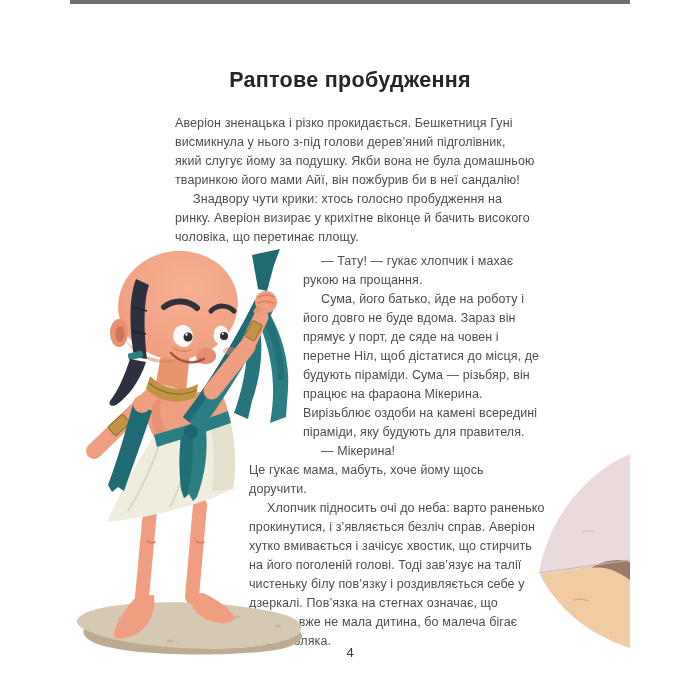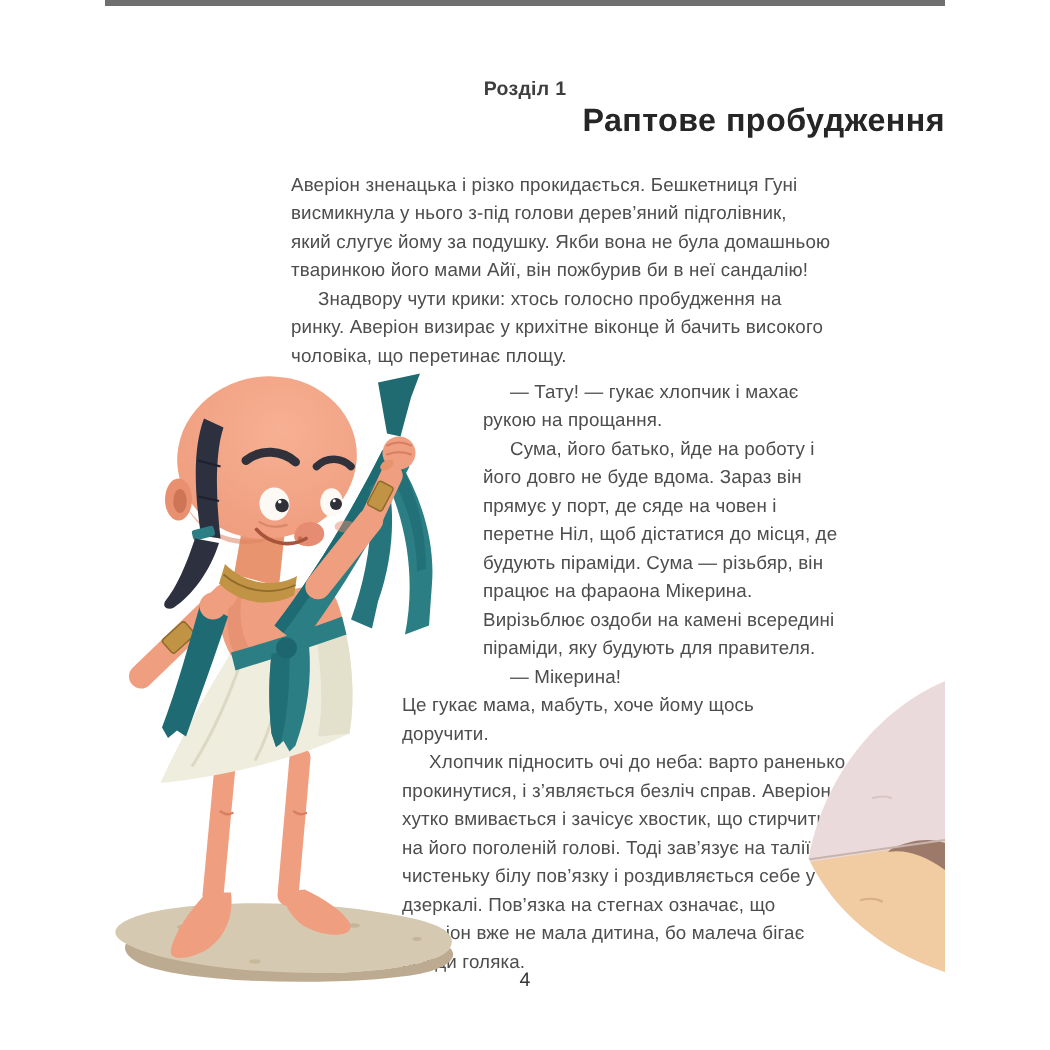--- a/index.html
+++ b/index.html
@@ -15,43 +15,42 @@
     position:absolute;left:70px;top:0;width:560px;height:4px;
     background:#6f6f6f;
   }
   .chapter{
     position:absolute;left:70px;top:51px;width:560px;
     text-align:center;font-size:13px;font-weight:700;color:#3e3e3e;
     letter-spacing:.2px;
   }
   .title{
     position:absolute;left:70px;top:68px;width:560px;margin:0;
-    text-align:right;font-size:21.5px;font-weight:800;color:#262626;
+    text-align:center;font-size:21.5px;font-weight:800;color:#262626;
     letter-spacing:.3px;
   }
-  .block{position:absolute;font-size:12.5px;line-height:19px;letter-spacing:.1px;margin-left:19px;}
+  .block{position:absolute;font-size:12.5px;line-height:19px;letter-spacing:.1px;}
   .block p{margin:0;}
   .block p.indent{text-indent:18px;}
   .block-a{left:175px;top:114px;width:360px;}
   .block-b{left:303px;top:252px;width:243px;}
   .block-c{left:249px;top:461px;width:296px;}
   .page-number{
     position:absolute;left:70px;top:645px;width:560px;
     text-align:center;font-size:13px;color:#383838;
   }
   .illu{position:absolute;}
 </style>
 </head>
 <body>
 
 <div class="page">
 
   <div class="top-edge"></div>
 
-  <div class="chapter">Розділ 1</div>
   <h1 class="title">Раптове пробудження</h1>
 
   <div class="block block-a">
     <p>Аверіон зненацька і різко прокидається. Бешкетниця Гуні висмикнула у нього з-під голови дерев’яний підголівник, який слугує йому за подушку. Якби вона не була домашньою тваринкою його мами Айї, він пожбурив би в неї сандалію!</p>
     <p class="indent">Знадвору чути крики: хтось голосно пробудження на ринку. Аверіон визирає у крихітне віконце й бачить високого чоловіка, що перетинає площу.</p>
   </div>
 
   <div class="block block-b">
     <p class="indent">— Тату! — гукає хлопчик і махає рукою на прощання.</p>
     <p class="indent">Сума, його батько, йде на роботу і його довго не буде вдома. Зараз він прямує у порт, де сяде на човен і перетне Ніл, щоб дістатися до місця, де будують піраміди. Сума — різьбяр, він працює на фараона Мікерина. Вирізьблює оздоби на камені всередині піраміди, яку будують для правителя.</p>

